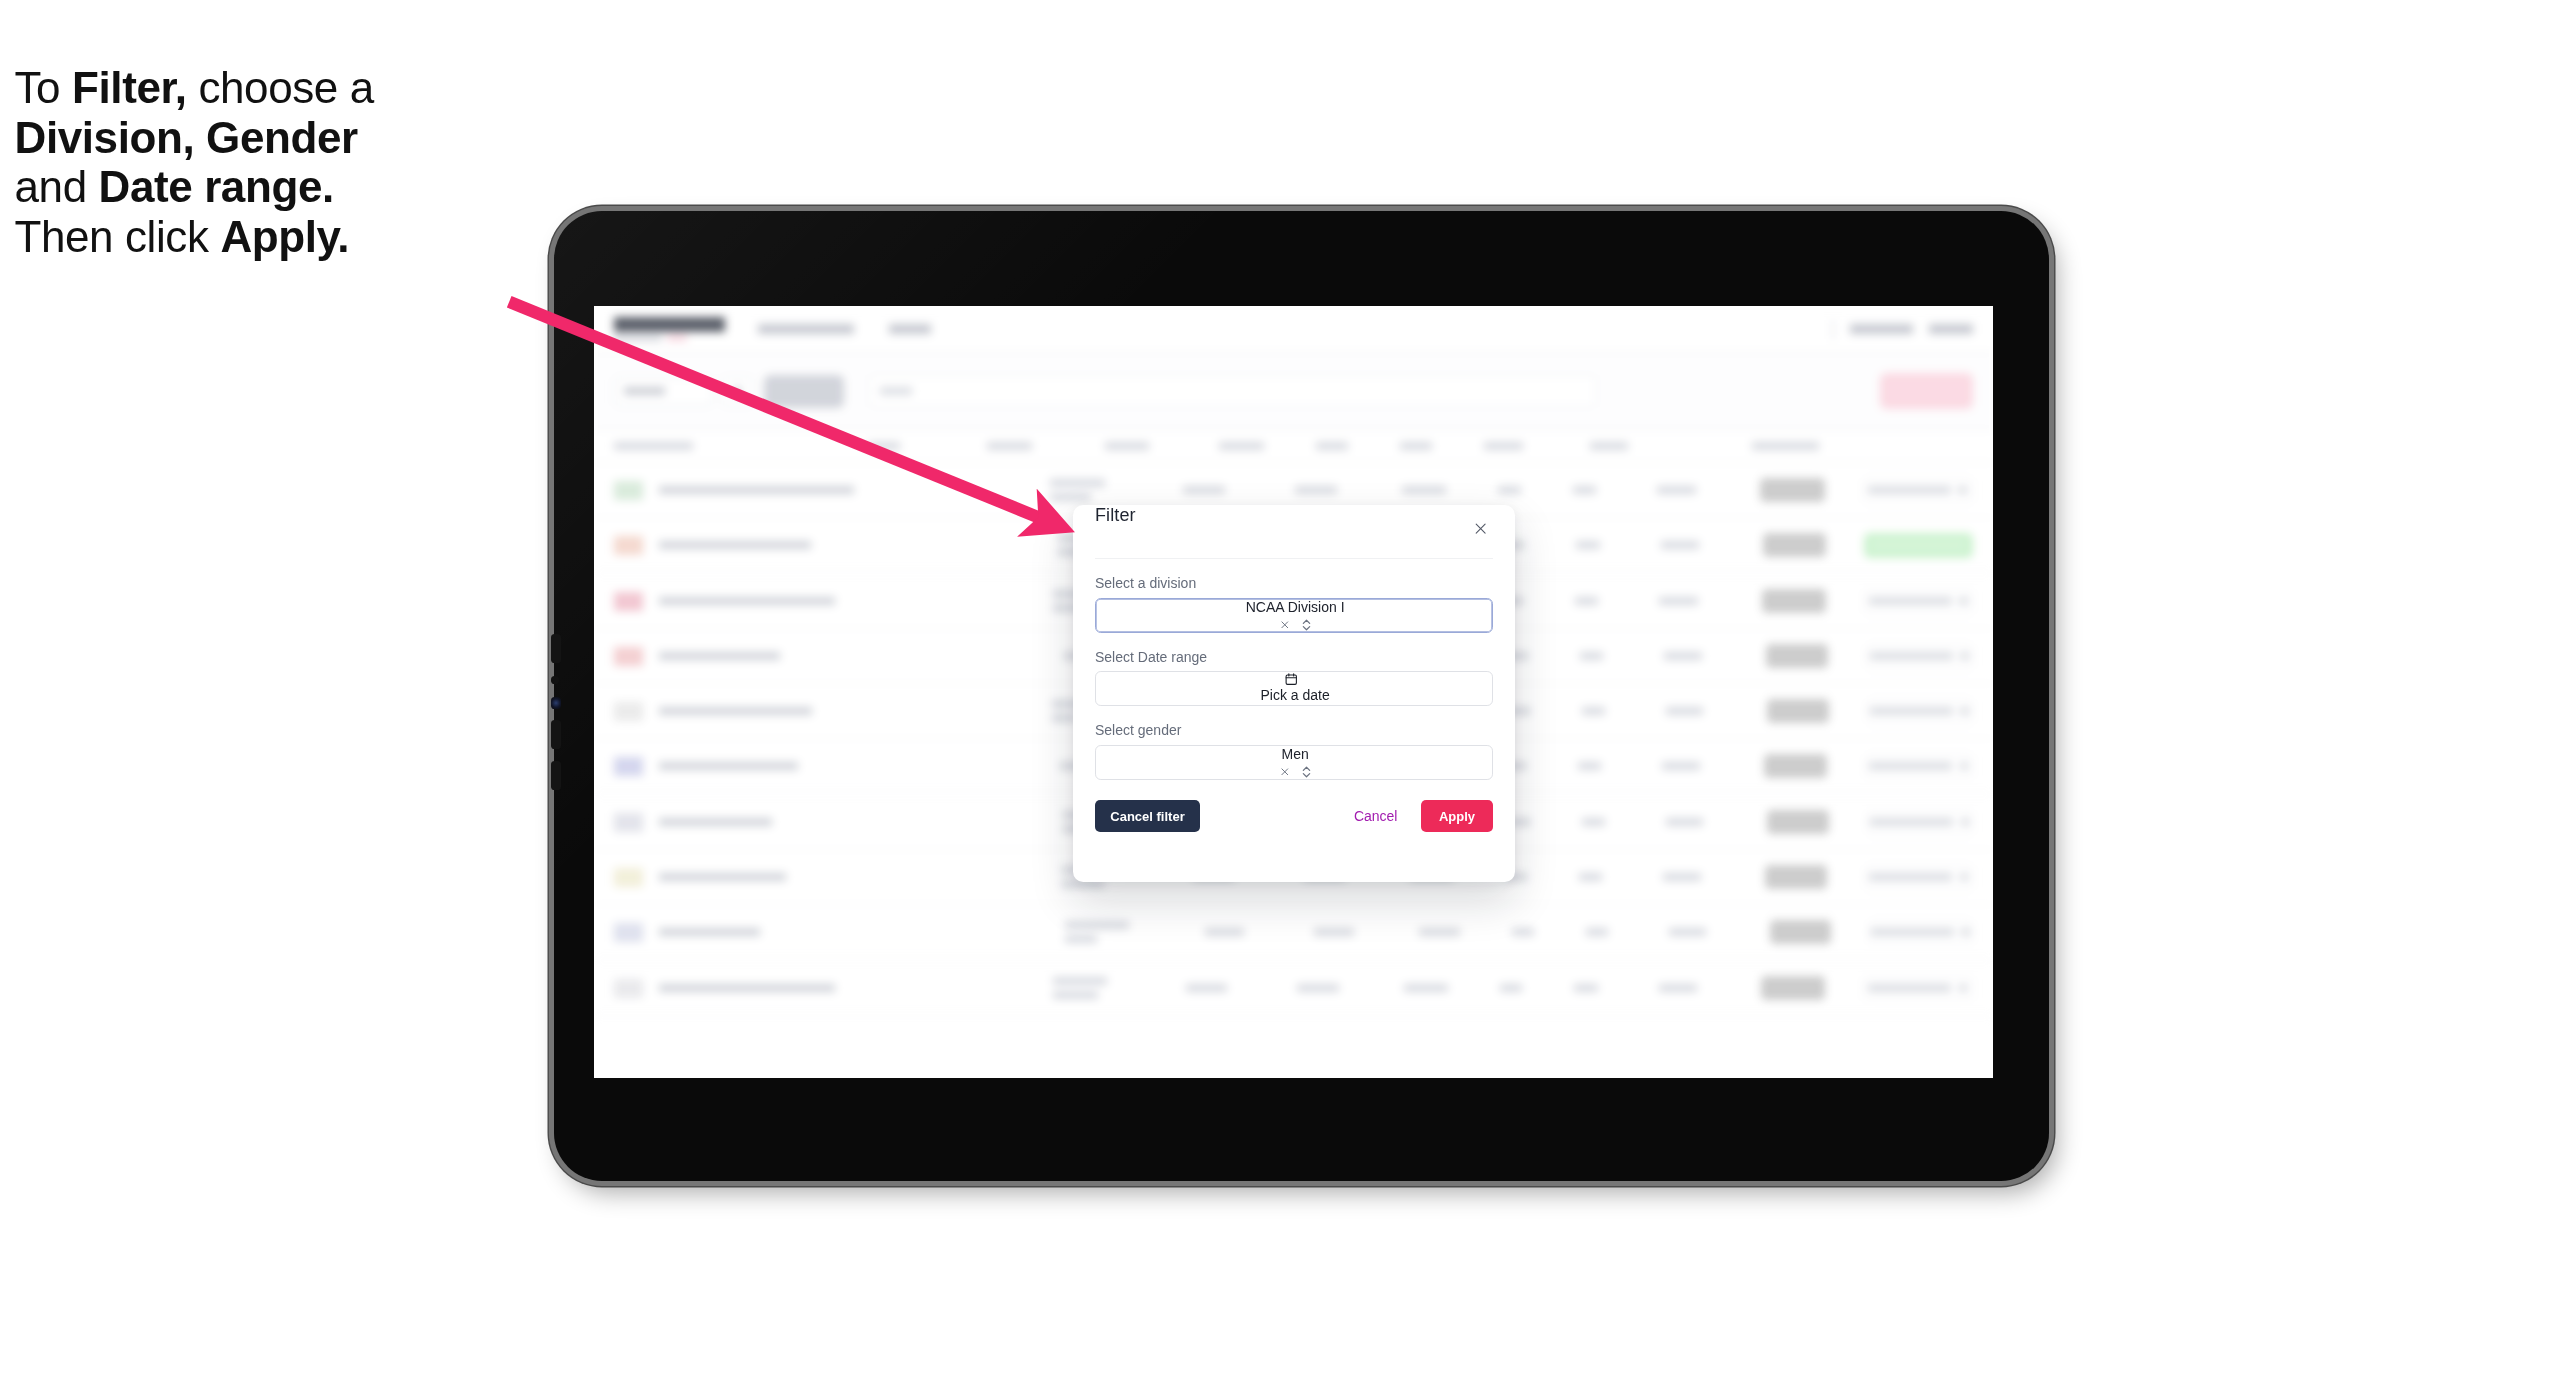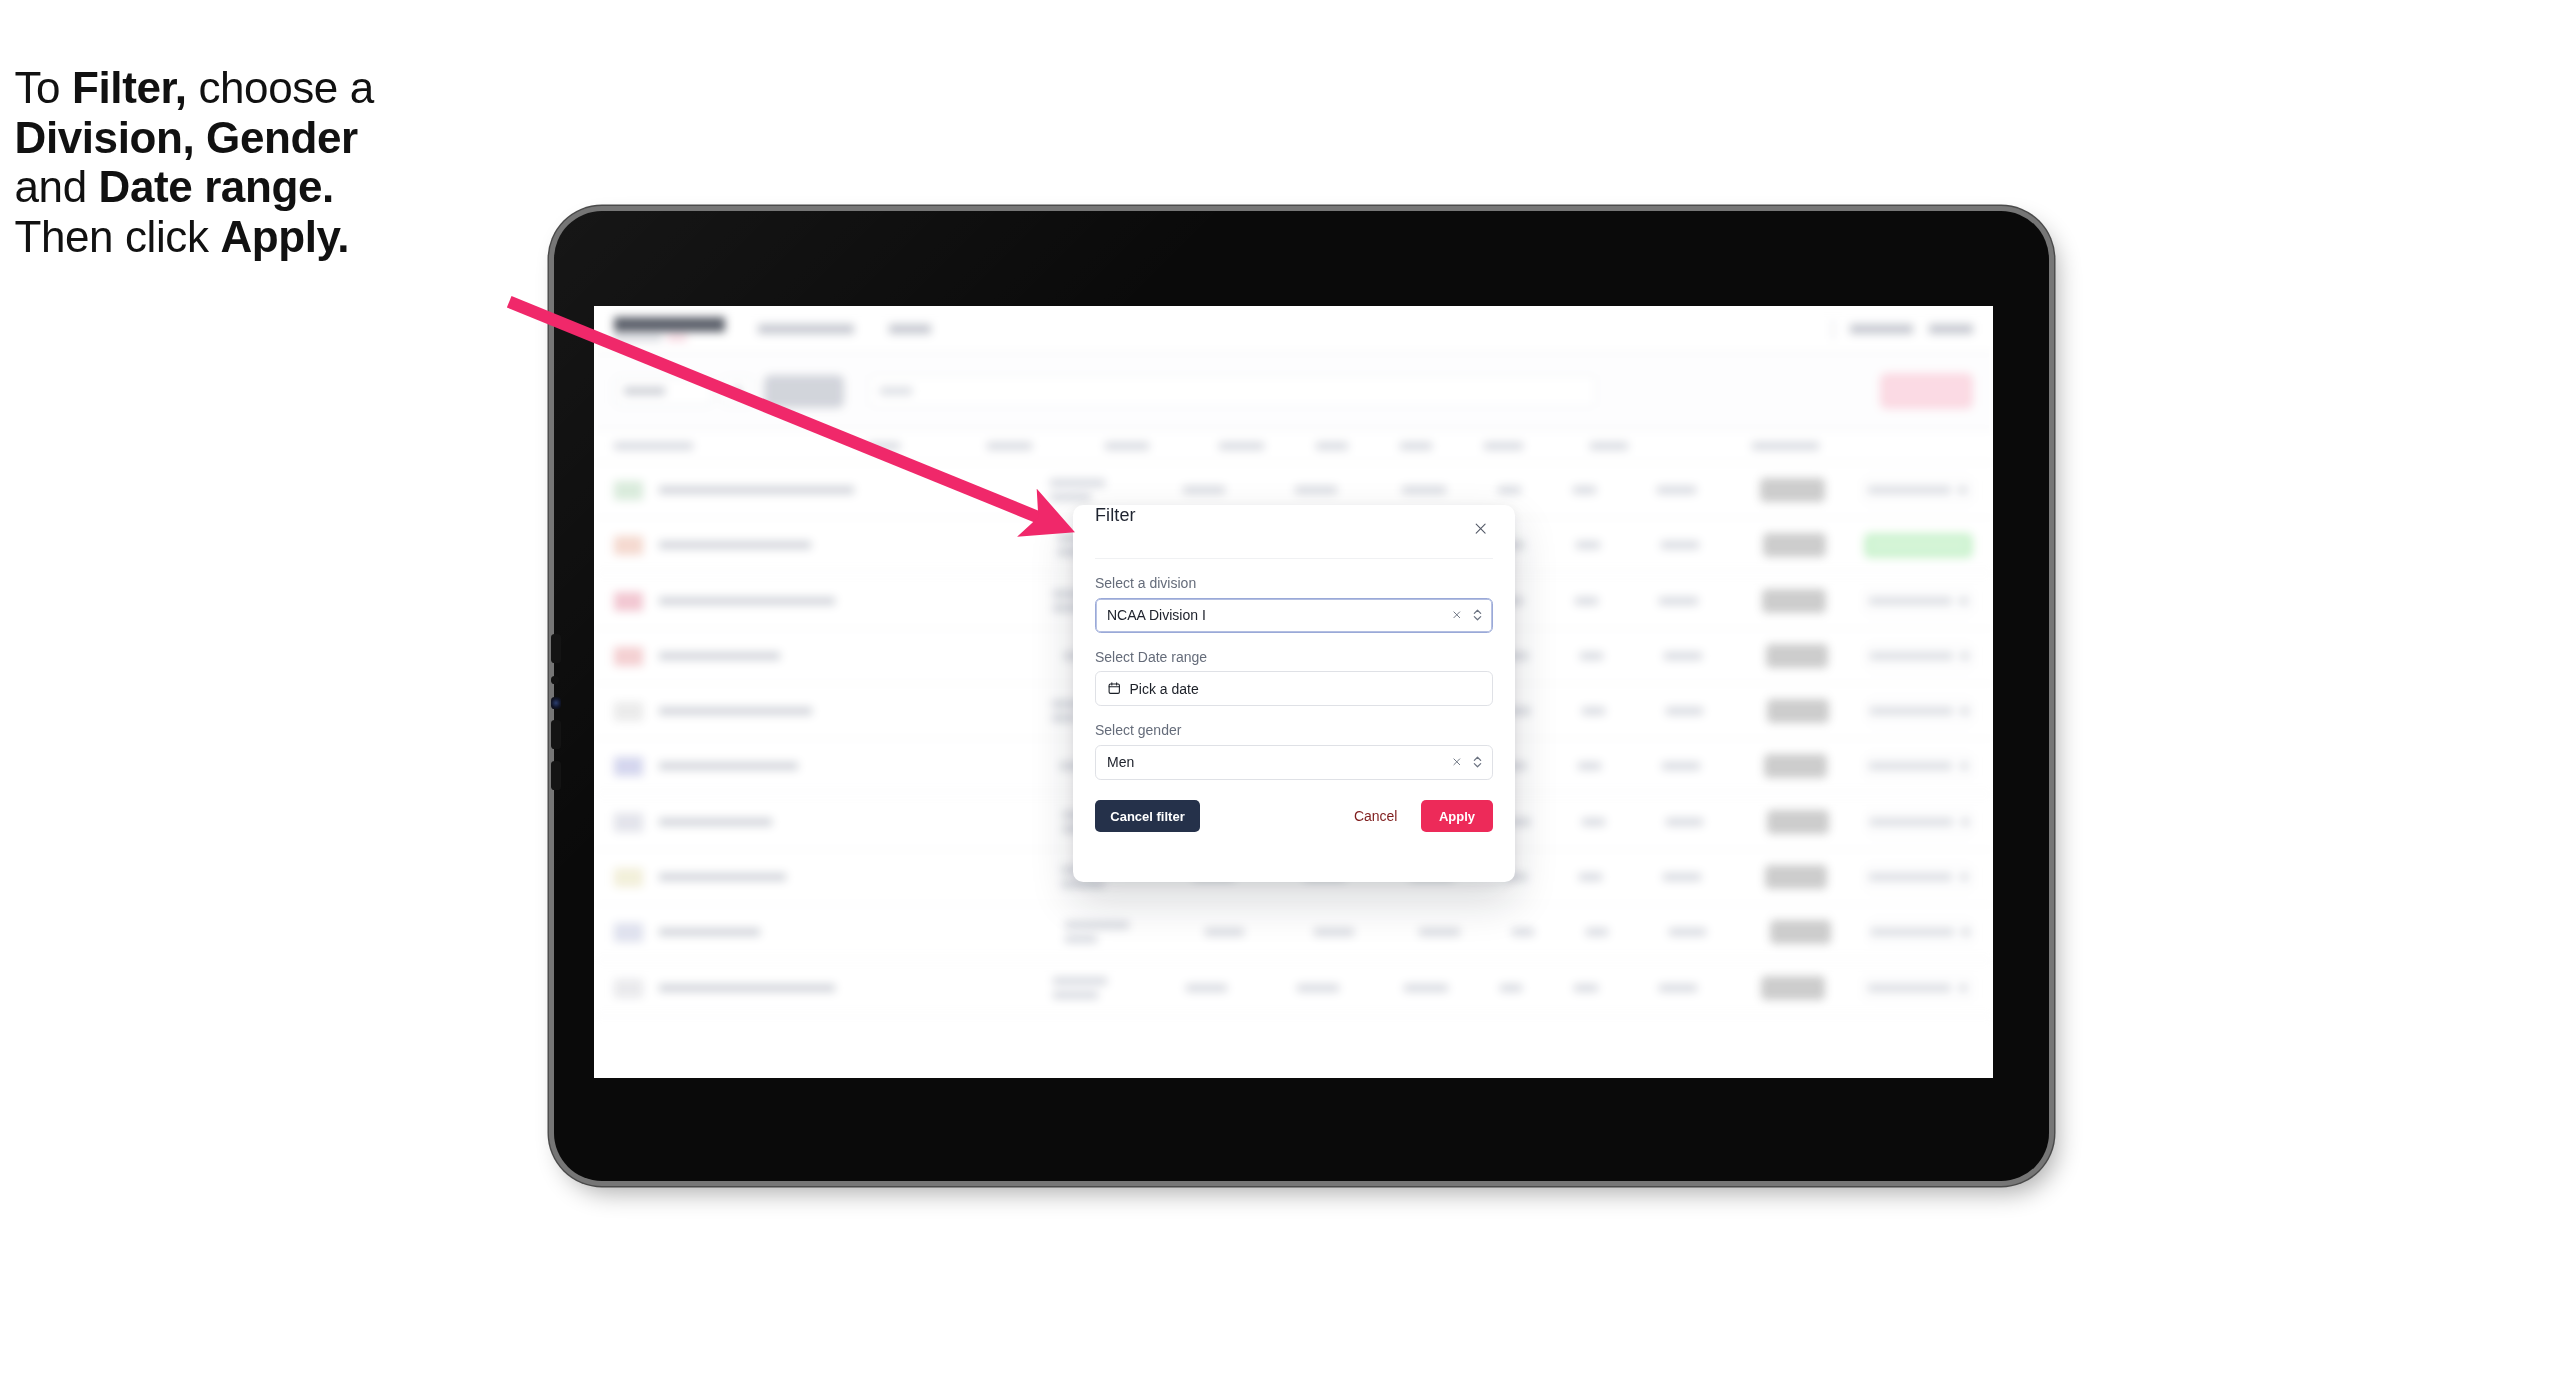--- a/index.html
+++ b/index.html
@@ -141,38 +141,38 @@
     position:absolute; right:1.5px; top:13px;
     width:22px; height:22px; display:flex; align-items:center; justify-content:center;
     color:#525866; cursor:pointer;
   }
   .dlg-close svg { width:15.3px; height:15.3px; }
 
   .field { margin-top:16px; }
   .field-label { font-size:14px; color:#656c7a; margin-bottom:6.5px; }
   .field-ctrl {
     height:35px; background:#fff; border:0.7px solid #dfe1e6; border-radius:5.8px;
-    display:flex; align-items:center; padding:0 8.7px 0 11px;
+    display:flex; align-items:center; padding:0 8.7px 0 11px;flex-direction:column;
   }
   .field-ctrl.focused { border-color:#9aa9d8; box-shadow:0 0 0 0.7px #9aa9d8 inset; }
   .field-val { font-size:14px; color:#20242e; flex:1; }
   .field-icons { display:flex; align-items:center; gap:10.2px; color:#6b7280; }
   .field-icons svg { display:block; }
   .cal-ico { margin-right:8px; display:flex; color:#1b1f27; }
   .cal-ico svg { width:14.5px; height:14.5px; }
   .field-ph { font-size:14px; color:#1b1f27; }
 
   .dlg-actions { margin-top:20.4px; display:flex; align-items:center; }
   .btn {
     border:none; border-radius:5.1px; cursor:pointer;
     font-family:"Liberation Sans", sans-serif; font-size:13px; font-weight:600;
   }
   .btn-clear { background:#25314a; color:#ffffff; padding:8.7px 15.3px; }
   .btn-cancel {
-    background:transparent; color:#7f1d1d; font-weight:400; font-size:14px;
+    background:transparent; color:#a21caf; font-weight:400; font-size:14px;
     margin-left:auto; margin-right:19px; padding:7.3px 4.4px;
   }
   .btn-apply { background:#ed2a59; color:#ffffff; padding:8.7px 18px; }
 
   
   .arrow { position:absolute; left:0; top:0; width:2576px; height:1386px;
            pointer-events:none; }
 </style>
 </head>
 <body>

